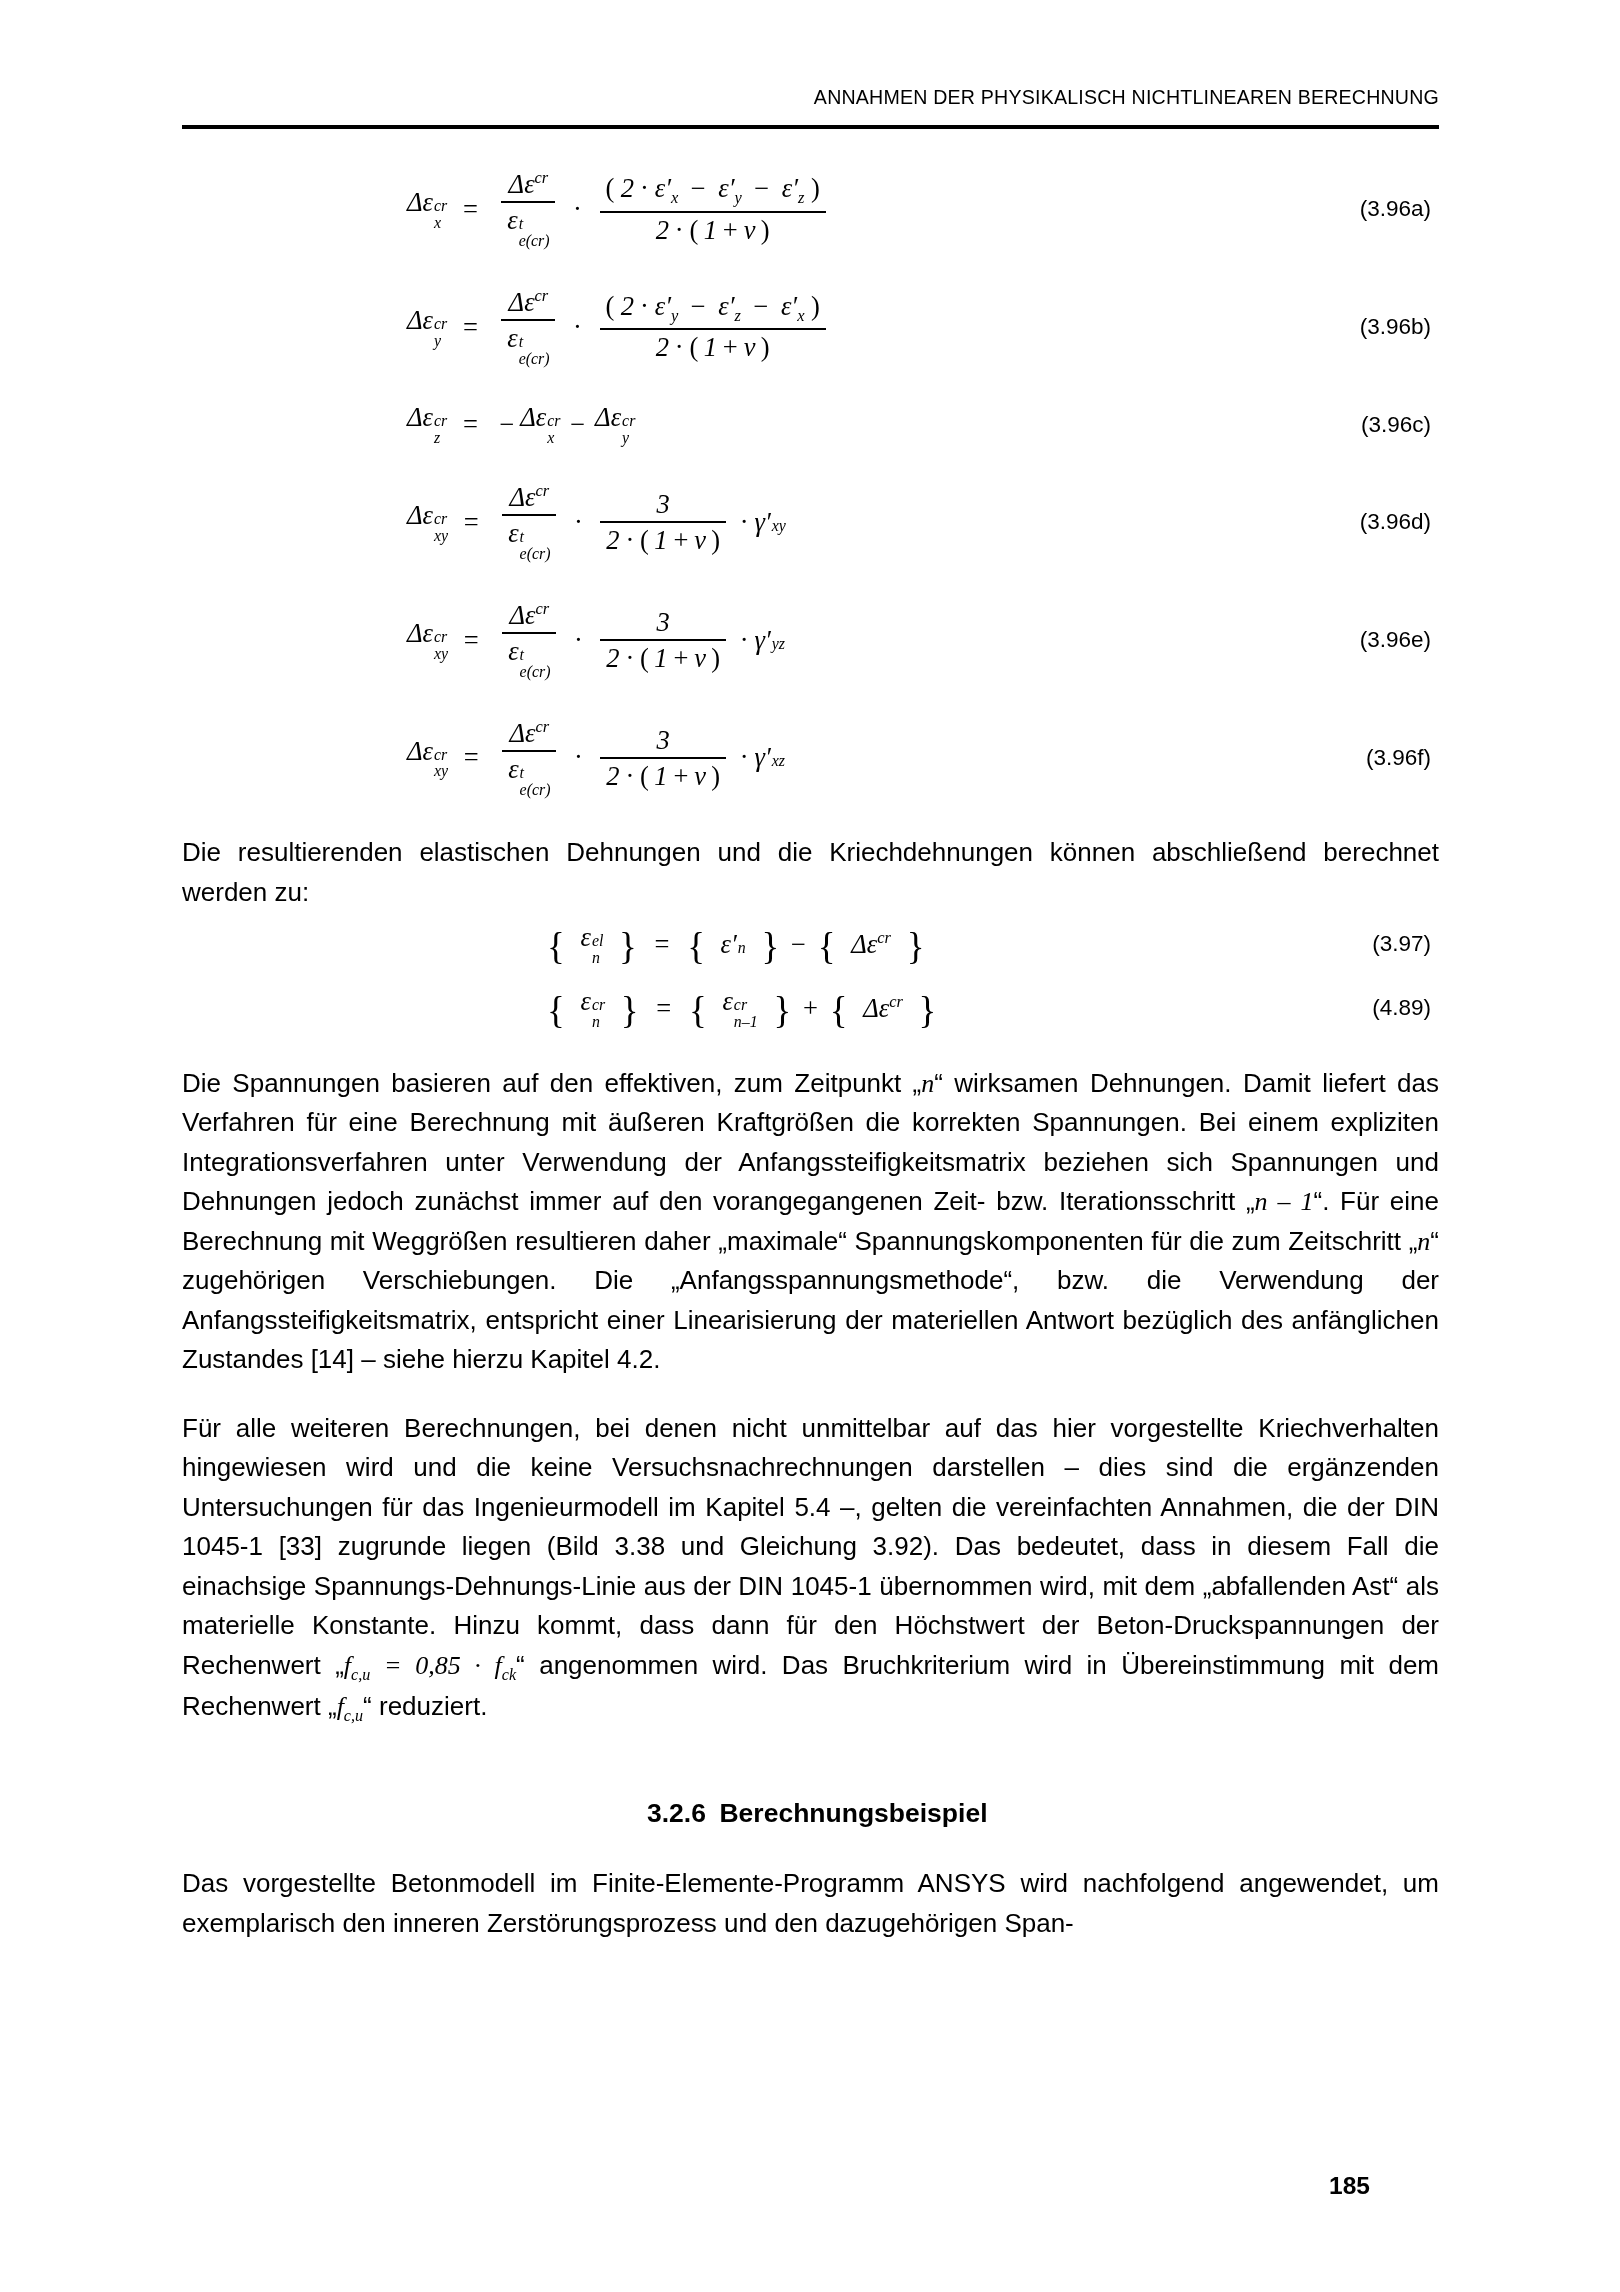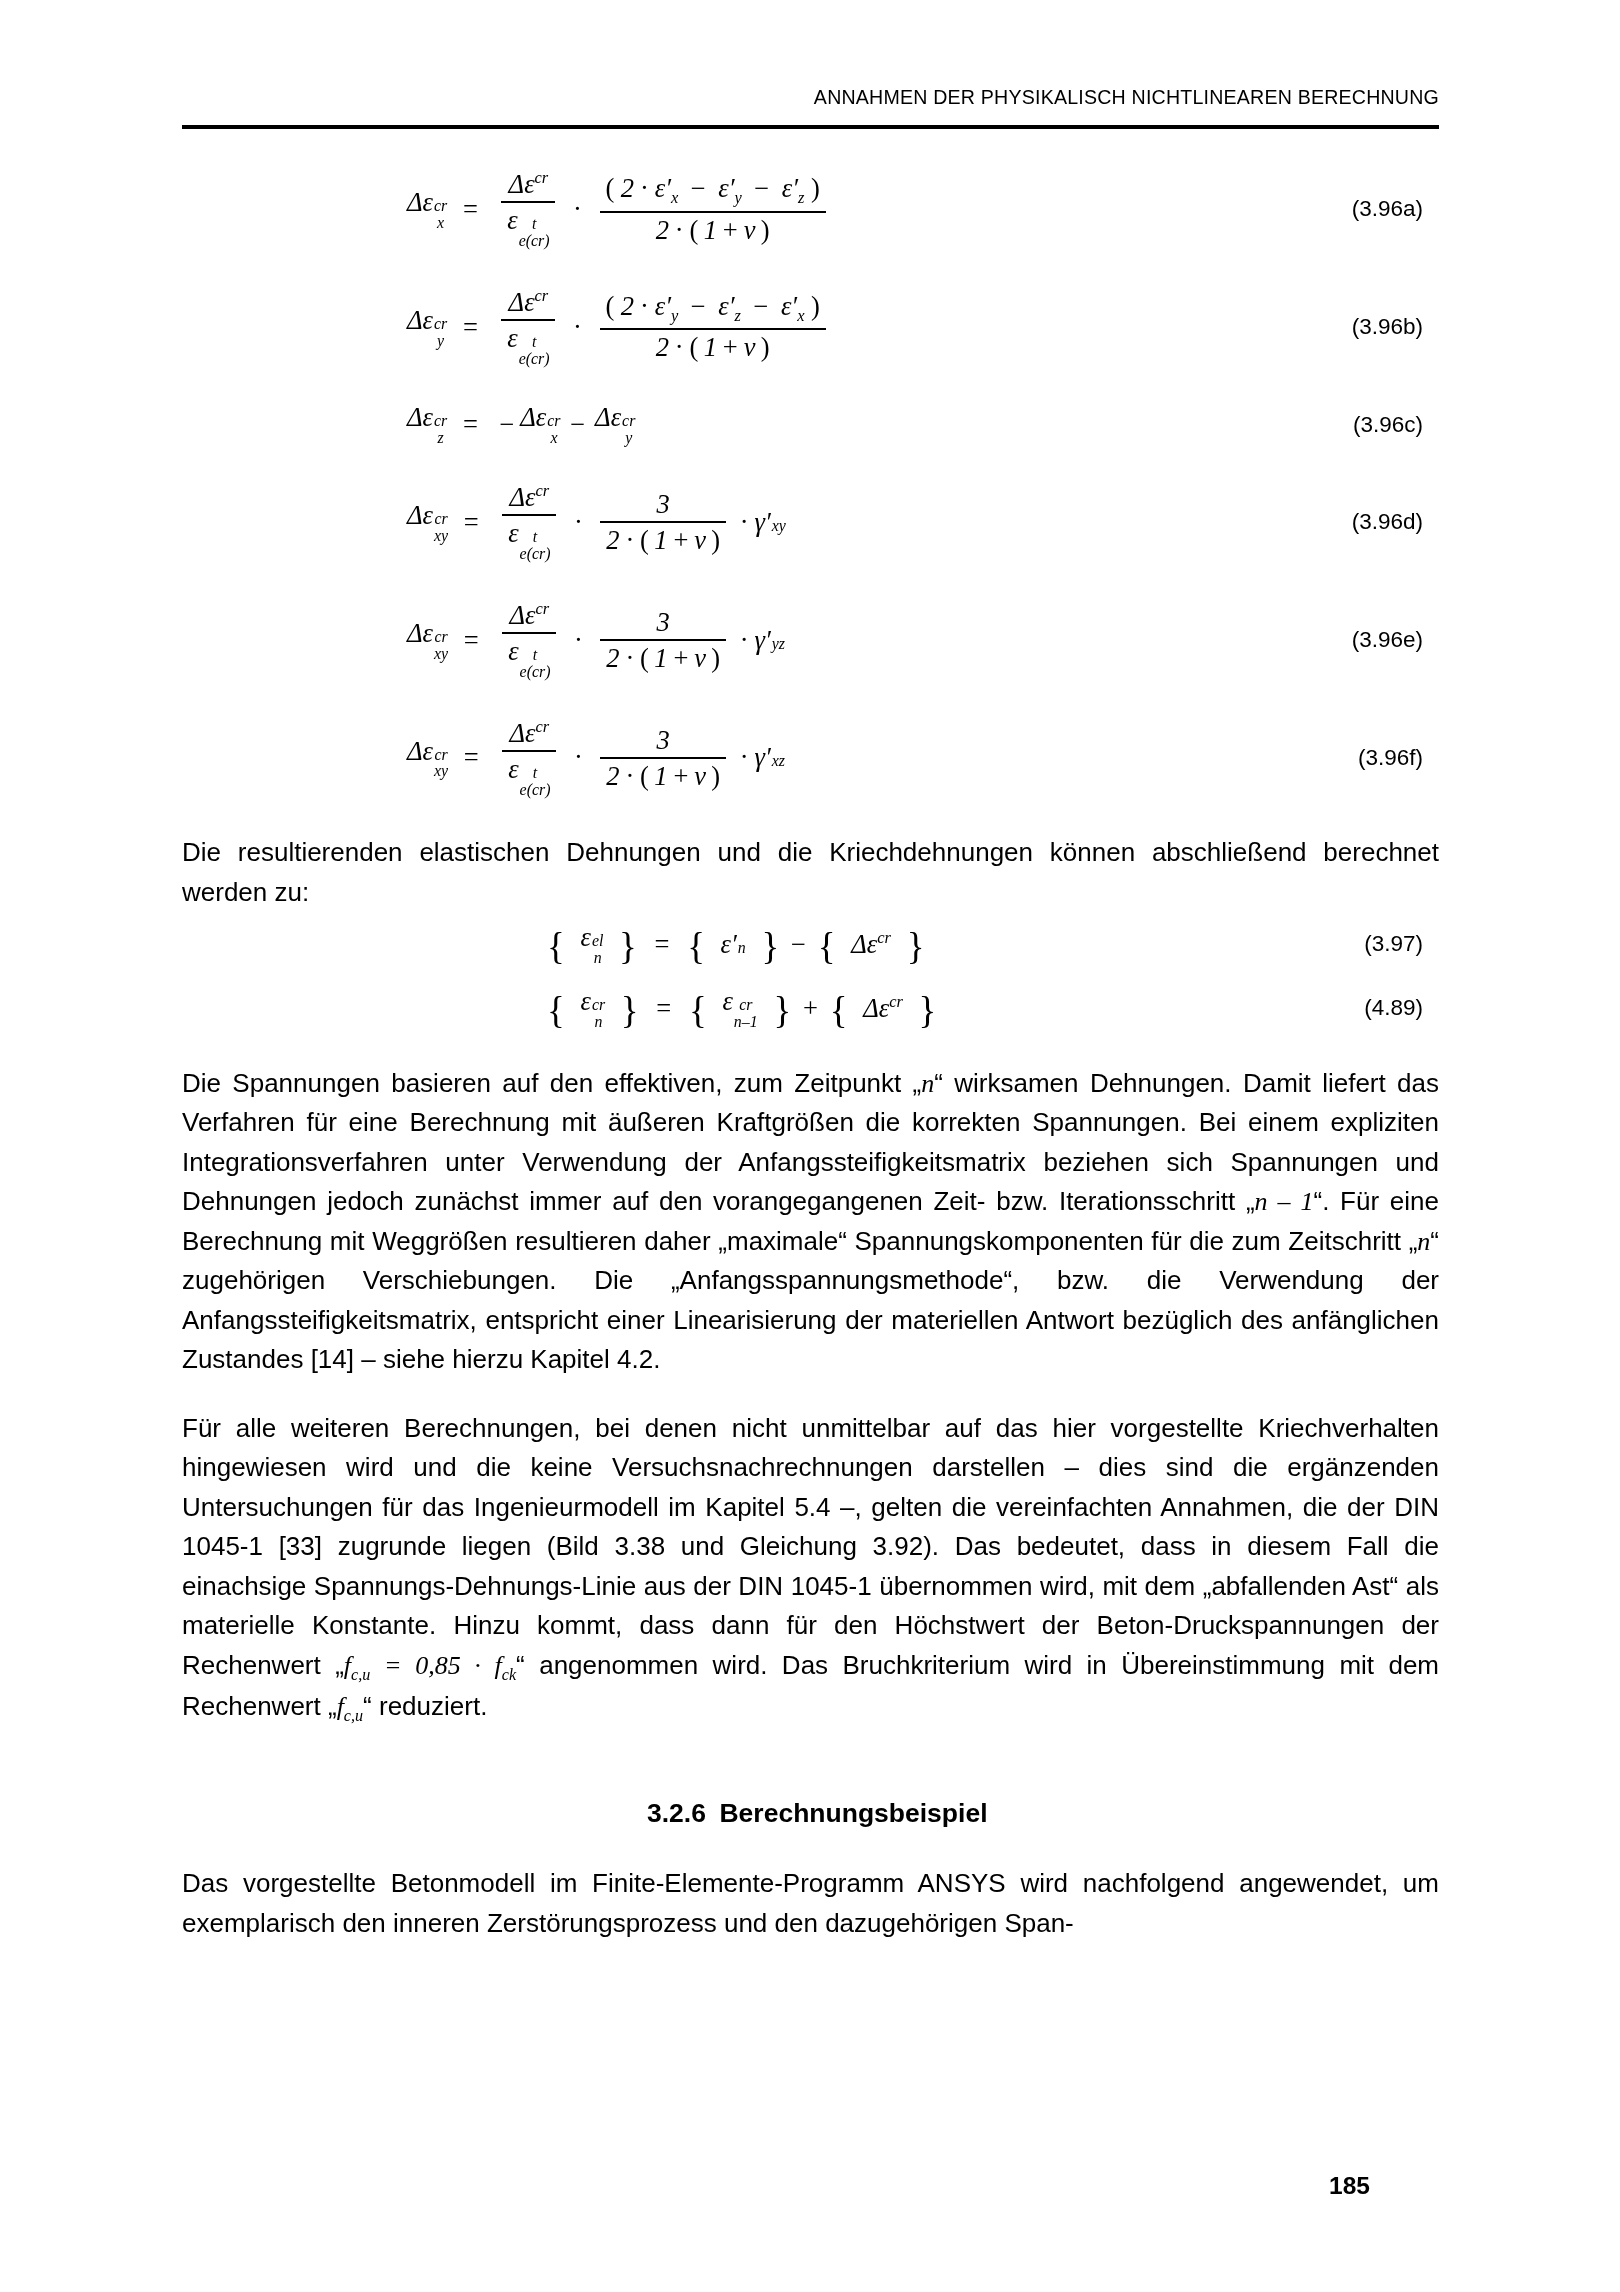--- a/index.html
+++ b/index.html
@@ -58,25 +58,24 @@
   }
   .eq-body {
     flex: 0 0 auto;
     margin-left: 225px;
     font-family: "Liberation Serif", serif;
     font-style: italic;
     font-size: 26.5px;
     display: flex;
     align-items: center;
     white-space: nowrap;
-    text-align: center;
   }
   .eq-num {
     position: absolute;
-    right: 16px;
+    right: 8px;
     top: 50%;
     transform: translateY(-50%);
     font-family: "Liberation Sans", sans-serif;
     font-style: normal;
     font-size: 22.5px;
   }
   .frac {
     display: inline-flex;
     flex-direction: column;
     align-items: center;

